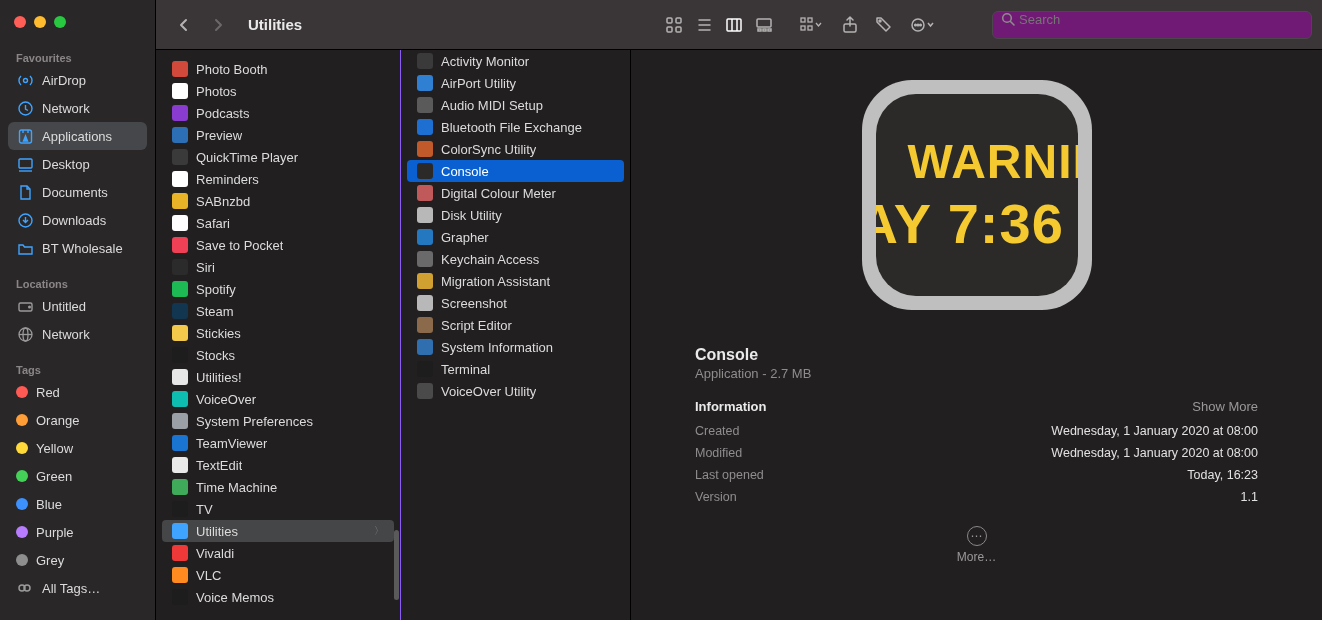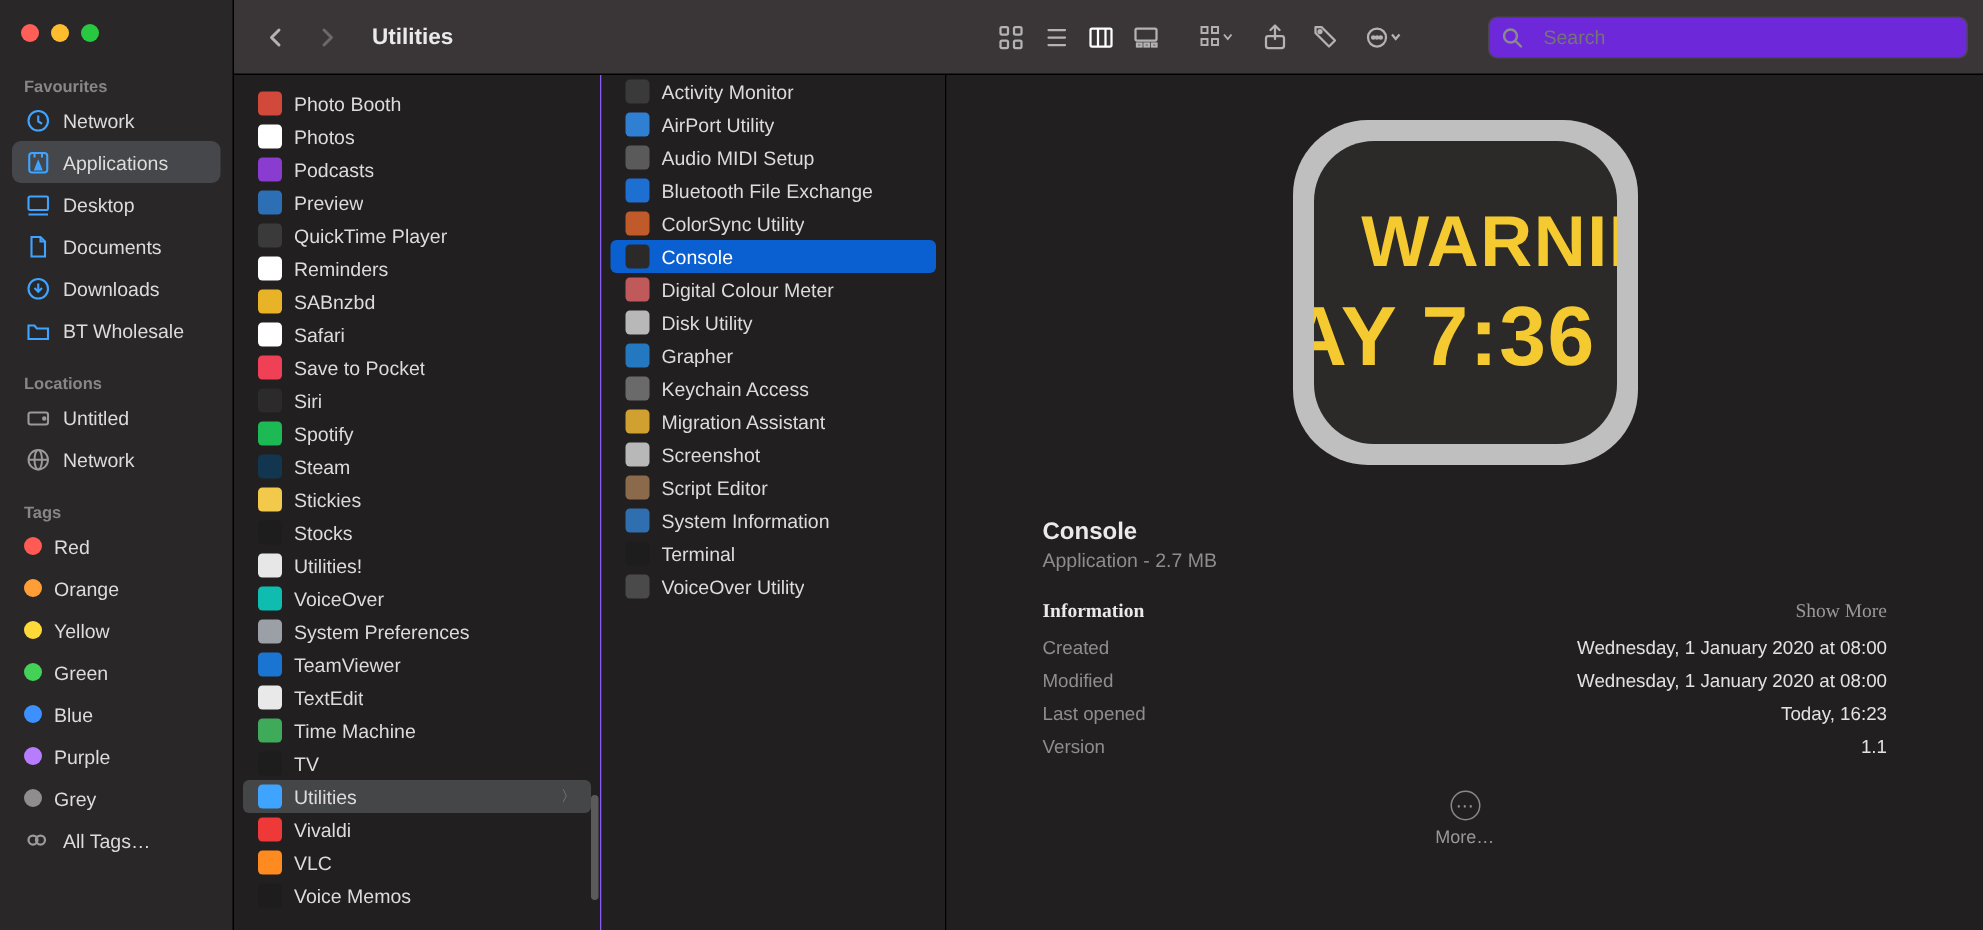--- a/index.html
+++ b/index.html
@@ -51,22 +51,22 @@
   .tbtn {
     height:28px;min-width:28px;border-radius:6px;
     display:flex;align-items:center;justify-content:center;
     color:#b5b2b3;
   }
   .title { font-size:15px; font-weight:600; color:#eaeaea; margin-left:10px;}
   .tb-spacer { flex:1; }
   .viewgroup { display:flex; gap:2px; margin-right:8px;}
   .viewgroup .tbtn.active{ color:#fff; }
   .search {
-    display:flex;align-items:center;gap:14px;
-    background:#6d28d9;border:1px solid #4b4849;border-radius:6px;
+    display:flex;align-items:flex-start;gap:4px;
+    background:#701a75;border:1px solid #4b4849;border-radius:6px;
     height:28px;width:320px;padding:0 8px;color:#8c8a8b;
   }
   .search input{ background:transparent;border:none;outline:none;color:#d0d0d0;width:100%;font-size:13px;}
 
   .columns { flex:1; display:flex; overflow:hidden; }
 
   
   .col {
     background:#221f20;
     overflow-y:auto;
@@ -100,21 +100,21 @@
   }
   .app-icon .inner{
     position:absolute;inset:14px;border-radius:40px;background:#2b2a28;
     overflow:hidden;display:flex;flex-direction:column;justify-content:center;
     font-family:"Arial Black",Arial,sans-serif;font-weight:900;
   }
   .app-icon .t1{color:#f5c930;font-size:48px;letter-spacing:1px;line-height:1;margin-left:32px;white-space:nowrap;}
   .app-icon .t2{color:#f5c930;font-size:56px;letter-spacing:1px;line-height:1;margin-left:-18px;margin-top:10px;white-space:nowrap;}
   .preview h2{color:#eaeaea;font-size:16px;font-weight:600;}
   .preview .sub{color:#8e8c8d;font-size:13px;margin-top:2px;}
-  .section-head{display:flex;justify-content:space-between;align-items:baseline;margin-top:18px;margin-bottom:6px;font-family:Liberation Serif, serif;}
+  .section-head{display:flex;justify-content:space-between;align-items:baseline;margin-top:18px;margin-bottom:6px;}
   .section-head h3{color:#eaeaea;font-size:13px;font-weight:700;}
   .section-head .more{color:#9a9899;font-size:13px;cursor:default;}
   .kv{display:flex;justify-content:space-between;padding:4px 0;font-size:12.5px;}
   .kv .k{color:#8f8d8e;} .kv .v{color:#e2e2e2;}
   .more-dots{display:flex;flex-direction:column;align-items:center;margin-top:18px;color:#9a9899;font-size:12px;gap:4px;}
   .more-dots .circ{width:20px;height:20px;border:1.5px solid #8a8888;border-radius:50%;display:flex;align-items:center;justify-content:center;font-size:12px;}
 
   svg{display:block;}
   ::-webkit-scrollbar{width:0;}
 </style>
@@ -125,20 +125,29 @@
 
   <div class="sidebar">
     <div class="traffic">
       <div class="dot red"></div>
       <div class="dot yellow"></div>
       <div class="dot green"></div>
     </div>
 
     <div class="side-heading">Favourites</div>
     <div id="fav-list">
+        <div class="side-item">
+          <span class="side-icon">
+            <svg width="17" height="17" viewBox="0 0 17 17" fill="none" stroke="currentColor" stroke-width="1.4">
+              <circle cx="8.5" cy="8.5" r="2"></circle>
+              <path d="M4 13 a6 6 0 0 1 0-9 M13 4 a6 6 0 0 1 0 9"></path>
+            </svg>
+          </span>
+          <span class="side-label">AirDrop</span>
+        </div>
         <div class="side-item">
           <span class="side-icon">
             <svg width="17" height="17" viewBox="0 0 17 17" fill="none" stroke="currentColor" stroke-width="1.4">
               <circle cx="8.5" cy="8.5" r="6.5"></circle>
               <path d="M8.5 5v4l2.5 1.5"></path>
             </svg>
           </span>
           <span class="side-label">Network</span>
         </div>
         <div class="side-item selected">

